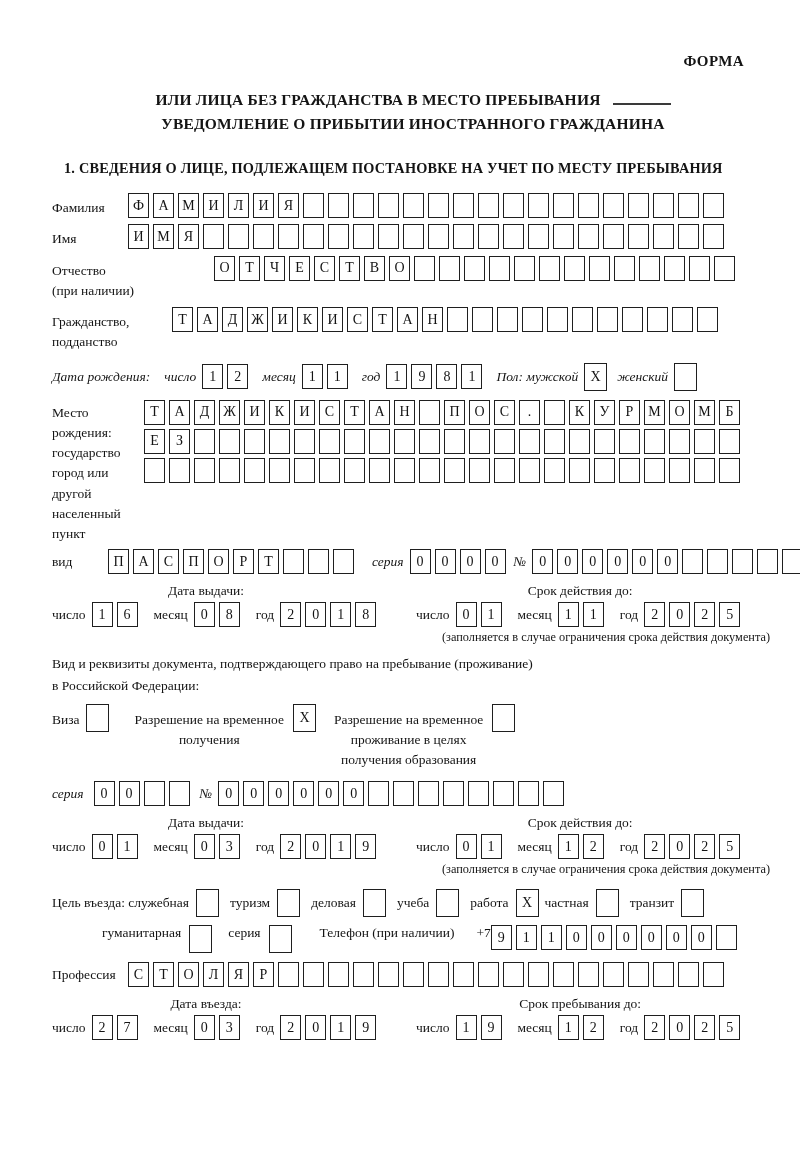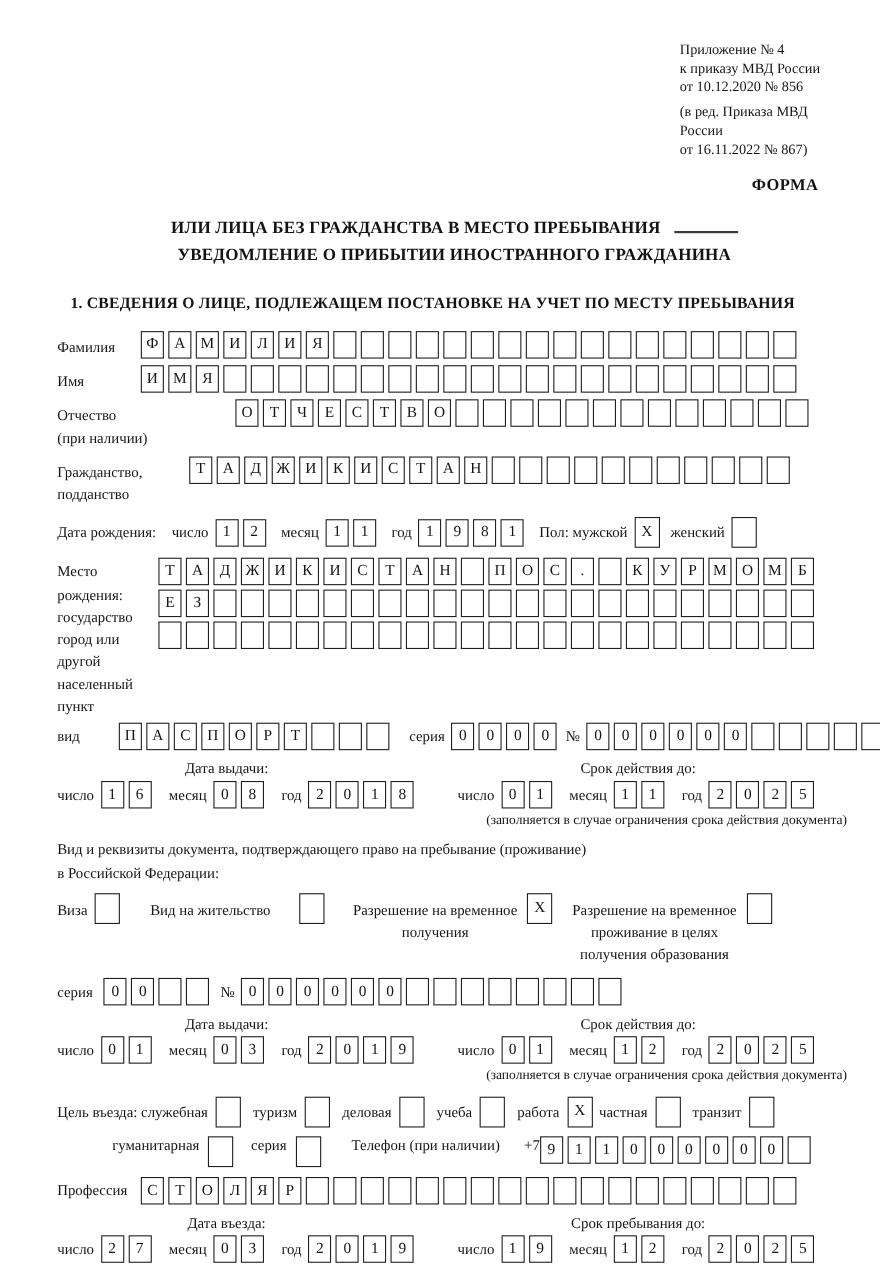--- a/index.html
+++ b/index.html
@@ -33,21 +33,21 @@
   }
   .stack { display: flex; flex-direction: column; }
   .stack .cells { margin-top: 4px; }
   .stack .cells:first-child { margin-top: 0; }
 
   
   .box .cell, .cell.boxcell { width: 23px; height: 28px; margin-right: 0; }
   .box { display: inline-flex; }
 
   
-  .ilbl { padding-top: 5px; margin-right: 6px; }
+  .ilbl { padding-top: 5px; margin-right: 6px; font-style: italic; }
   .gap { margin-left: 10px; }
 
   
   .dates-row { display: flex; margin-top: 9px; }
   .date-block { flex: 0 0 auto; }
   .date-title { text-align: center; font-size: 13.5px; margin-bottom: 3px; }
   .date-line { display: flex; align-items: center; font-size: 13.5px; }
   .date-line .dlbl { margin-right: 6px; }
   .date-line .dgap { margin-left: 12px; }
   .expiry-note { text-align: right; font-size: 12.3px; margin-top: 3px; padding-right: 4px; }
@@ -68,27 +68,20 @@
   .purpose-row .box:last-child { margin-right: 0; }
 
   .phone-row { display: flex; align-items: flex-start; margin-top: 8px; font-size: 13.5px; }
   .indent50 { margin-left: 50px; }
 </style>
 </head>
 <body>
 
 <div class="page">
 
-  <div class="appendix">
-    <div>Приложение № 4</div>
-    <div>к приказу МВД России</div>
-    <div>от 10.12.2020 № 856</div>
-    <div class="ed">(в ред. Приказа МВД России</div>
-    <div>от 16.11.2022 № 867)</div>
-  </div>
 
   <div class="forma">ФОРМА</div>
 
   <div class="title">
     <div><span>ИЛИ ЛИЦА БЕЗ ГРАЖДАНСТВА В МЕСТО ПРЕБЫВАНИЯ</span><span class="blank-line"></span></div>
     <div>УВЕДОМЛЕНИЕ О ПРИБЫТИИ ИНОСТРАННОГО ГРАЖДАНИНА</div>
   </div>
 
   <div class="section-heading">1. СВЕДЕНИЯ О ЛИЦЕ, ПОДЛЕЖАЩЕМ ПОСТАНОВКЕ НА УЧЕТ ПО МЕСТУ ПРЕБЫВАНИЯ</div>
 
@@ -422,26 +415,20 @@
     <span>в Российской Федерации:</span>
   </div>
 
   <div class="opts-row">
     <span class="opt">
       <span class="olbl">Виза</span>
       <span class="cells box" style="margin-left:6px">
           <span class="cell boxcell"></span>
         </span>
     </span>
-    <span class="opt" style="margin-left:28px">
-      <span class="olbl">Вид на жительство</span>
-      <span class="cells box" style="margin-left:26px">
-          <span class="cell boxcell"></span>
-        </span>
-    </span>
     <span class="opt" style="margin-left:26px">
       <span class="olbl opt-center">
         <span>Разрешение на временное</span><br>
         <span>получения</span>
       </span>
       <span class="cells box">
           <span class="cell boxcell">X</span>
         </span>
     </span>
     <span class="opt" style="margin-left:18px">

